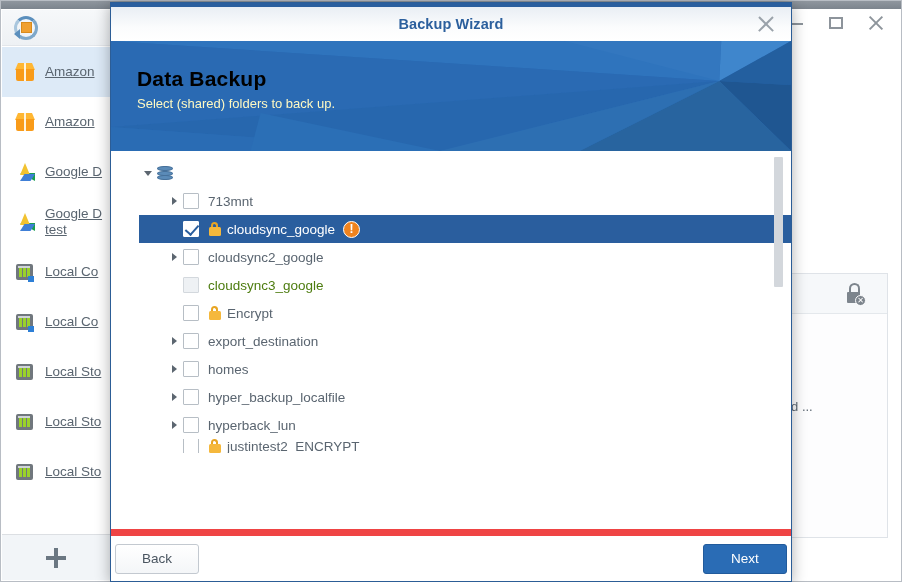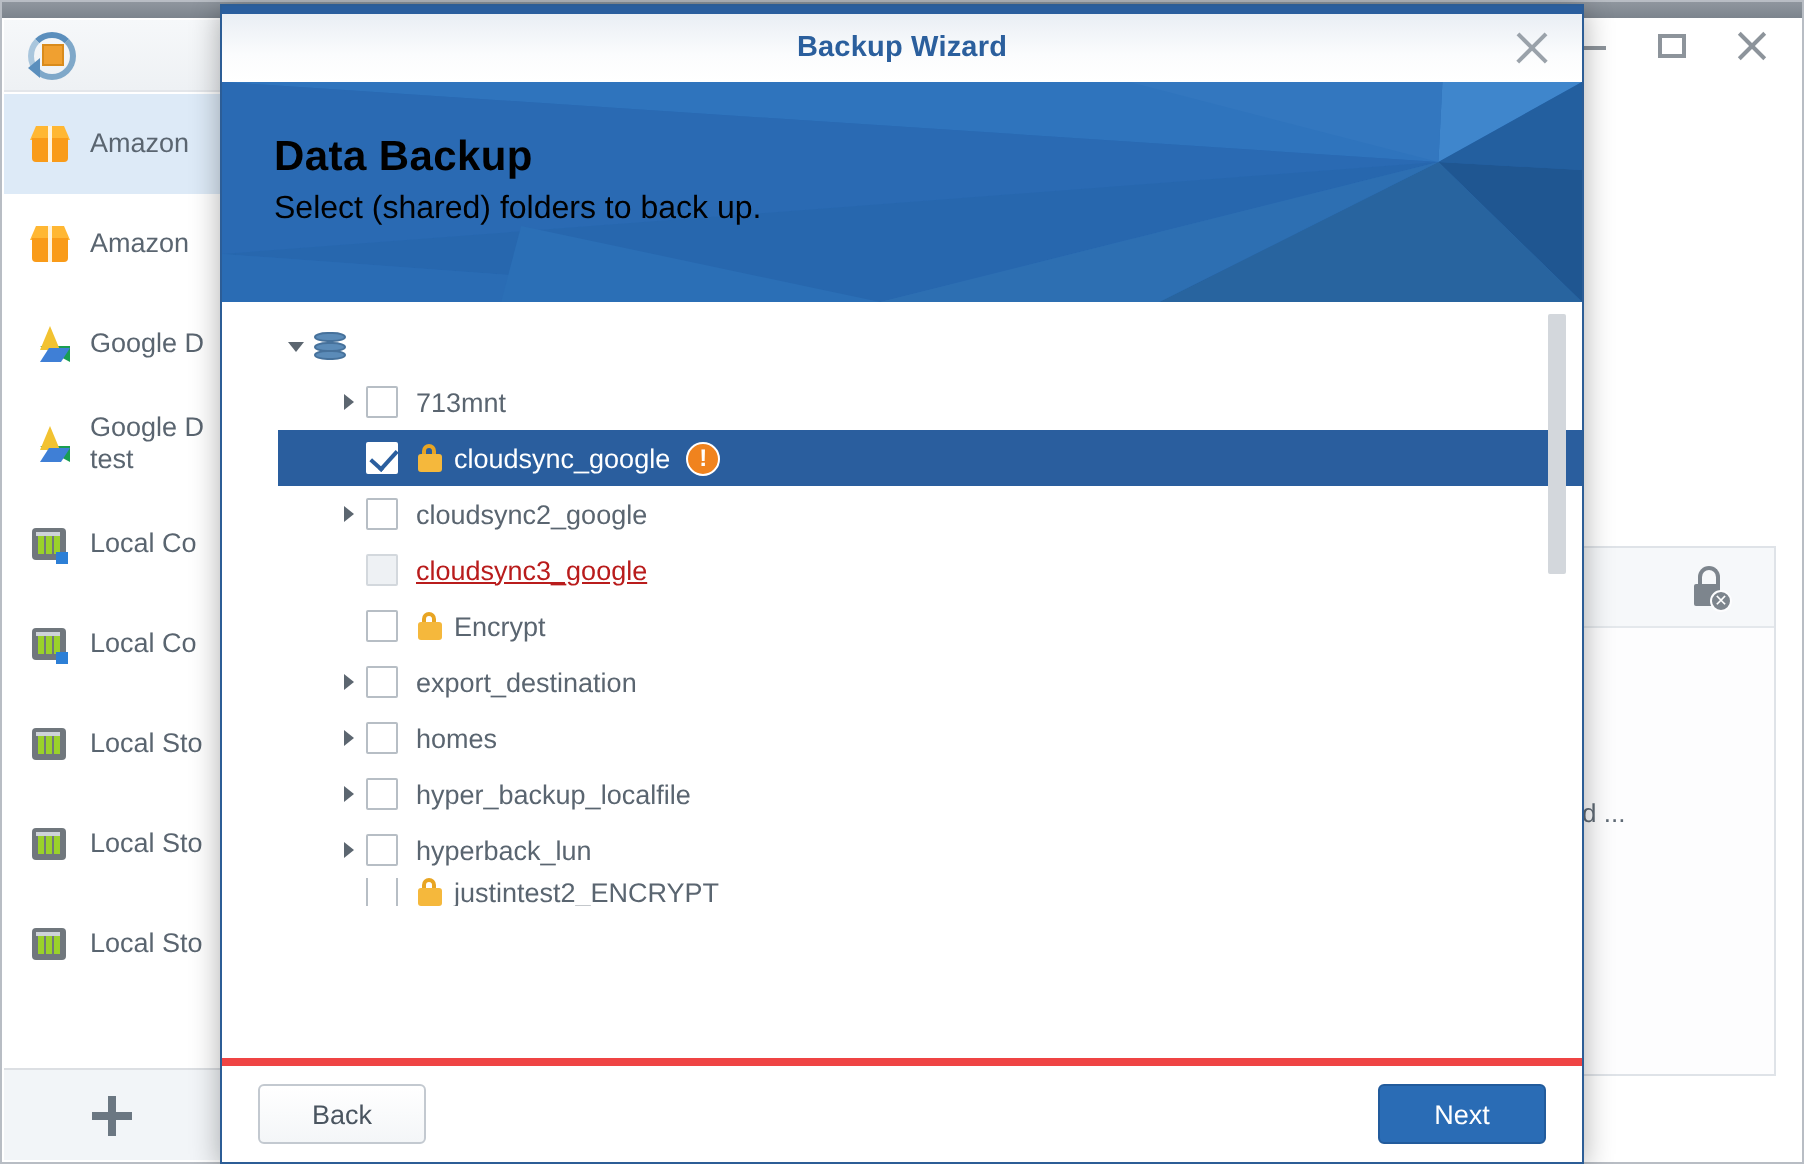--- a/index.html
+++ b/index.html
@@ -64,21 +64,21 @@
     border-top: 5px solid transparent; border-bottom: 5px solid transparent;
     border-right: 6px solid #5b8fbd;
   }
   .side-list { position: absolute; top: 37px; left: 0; right: 0; bottom: 46px; overflow: hidden; }
   .side-item {
     height: 50px; display: flex; align-items: center; padding-left: 12px; gap: 9px;
     color: #5a6570; font-size: 13.5px; cursor: pointer;
     white-space: nowrap; overflow: hidden;
   }
   .side-item.selected { background: #ddeaf7; }
-  .side-item .slabel { line-height: 1.2; }
+  .side-item .slabel { line-height: 1.2; text-decoration: underline; }
   .side-ico { width: 22px; height: 22px; flex: 0 0 22px; position: relative; }
 
   
   .ico-amazon .bx-top {
     position: absolute; left: 1px; top: 2px; width: 20px; height: 7px;
     background: #ffb733; border-radius: 2px 2px 0 0;
     clip-path: polygon(0 100%, 15% 0, 85% 0, 100% 100%);
   }
   .ico-amazon .bx-body {
     position: absolute; left: 2px; top: 8px; width: 18px; height: 12px;
@@ -194,21 +194,21 @@
   .banner {
     position: relative; height: 110px; flex: 0 0 110px; overflow: hidden;
     background: #2b6cb5;
   }
   .banner svg { position: absolute; inset: 0; width: 100%; height: 100%; display: block; }
   .banner-text { position: absolute; left: 26px; top: 26px; z-index: 2; }
   .banner-title {
     color: #000000; font-size: 21px; font-weight: bold; letter-spacing: .2px;
   }
   .banner-sub {
-    color: #000000; font-size: 16px; margin-top: 5px;
+    color: #fef9c3; font-size: 13px; margin-top: 5px;
   }
 
   .tree-wrap {
     flex: 1 1 auto; position: relative; overflow: hidden;
     background: #ffffff; padding: 10px 0 0 0;
   }
   .tree-scroll {
     position: absolute; left: 0; right: 0; top: 8px; bottom: 0; overflow: hidden;
   }
   .tree-inner { padding-left: 28px; }
@@ -246,21 +246,21 @@
   }
   .lock-ico .sh {
     position: absolute; left: 3px; top: 0; width: 7px; height: 6px;
     border: 2px solid #e8a523; border-bottom: none; border-radius: 4px 4px 0 0;
   }
   .lock-ico .bd {
     position: absolute; left: 0.5px; top: 5px; width: 12px; height: 9px;
     background: #f5b83c; border-radius: 1.5px;
   }
   .tlabel { font-size: 13.5px; color: #5a6570; white-space: nowrap; }
-  .tlabel.disabled { color: #b91c1c; text-decoration: underline; }
+  .tlabel.disabled { color: #4d7c0f; }
   .vol-ico { width: 16px; height: 16px; flex: 0 0 16px; margin-right: 6px; position: relative; }
   .vol-ico .d1, .vol-ico .d2, .vol-ico .d3 {
     position: absolute; left: 0; width: 16px; height: 5px;
     background: #5b8bb8; border-radius: 50%/60%; border: 1px solid #46719b;
   }
   .vol-ico .d1 { top: 1px; } .vol-ico .d2 { top: 5.5px; } .vol-ico .d3 { top: 10px; }
   .warn-badge {
     width: 17px; height: 17px; margin-left: 8px; border-radius: 50%;
     background: #f0831e; border: 1.5px solid #ffffff; position: relative; flex: 0 0 17px;
   }
@@ -273,22 +273,22 @@
   .tree-scrollbar {
     position: absolute; right: 8px; top: 6px; width: 9px; bottom: 8px;
     background: transparent;
   }
   .tree-thumb {
     position: absolute; left: 0; top: 0px; width: 9px; height: 130px;
     background: #d3d7dc; border-radius: 1px; cursor: pointer;
   }
 
   .modal-footer {
-    flex: 0 0 52px; height: 52px; border-top: 4px solid #ef4444;
-    display: flex; align-items: center; padding: 0 18px; background: #ffffff;
+    flex: 0 0 52px; height: 52px; border-top: 7px solid #ef4444;
+    display: flex; align-items: center; padding: 0 4px; background: #ffffff;
   }
   .btn {
     min-width: 84px; height: 30px; border-radius: 3px; font-size: 13.5px;
     display: inline-flex; align-items: center; justify-content: center; cursor: pointer;
     border: 1px solid #c3c9d0; background: linear-gradient(#ffffff, #f4f6f8); color: #4a5560;
   }
   .btn.primary {
     background: #2a6cb5; border-color: #225b9c; color: #ffffff;
   }
   .footer-spacer { flex: 1; }

